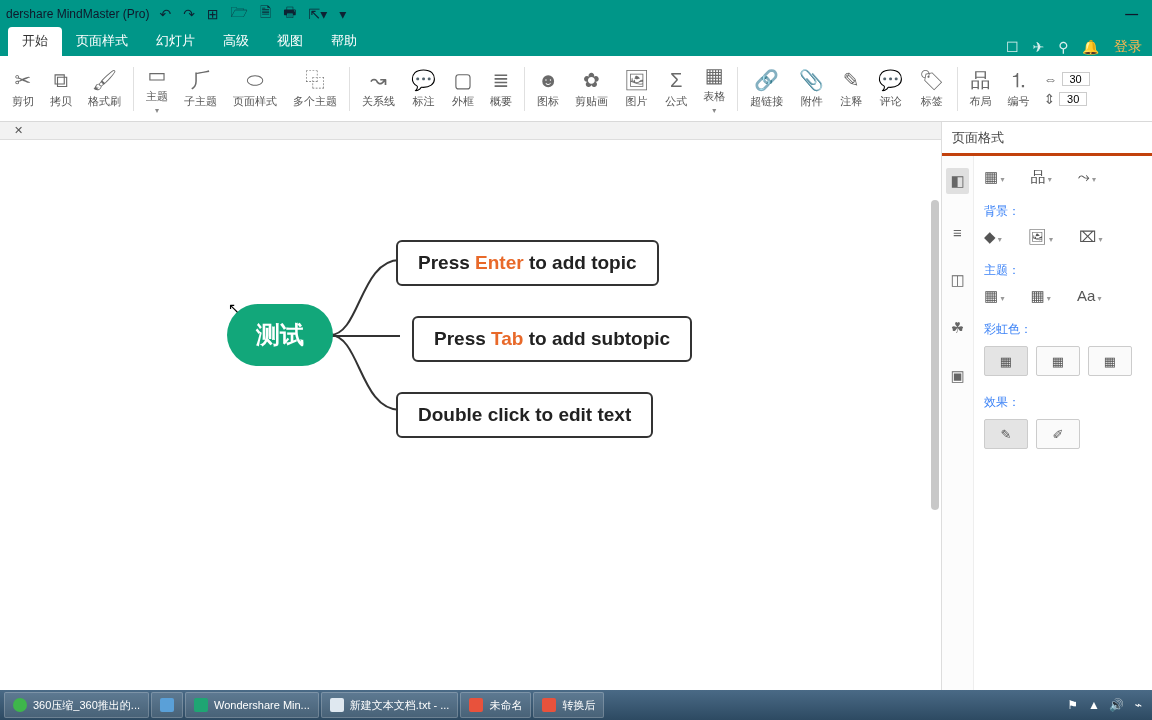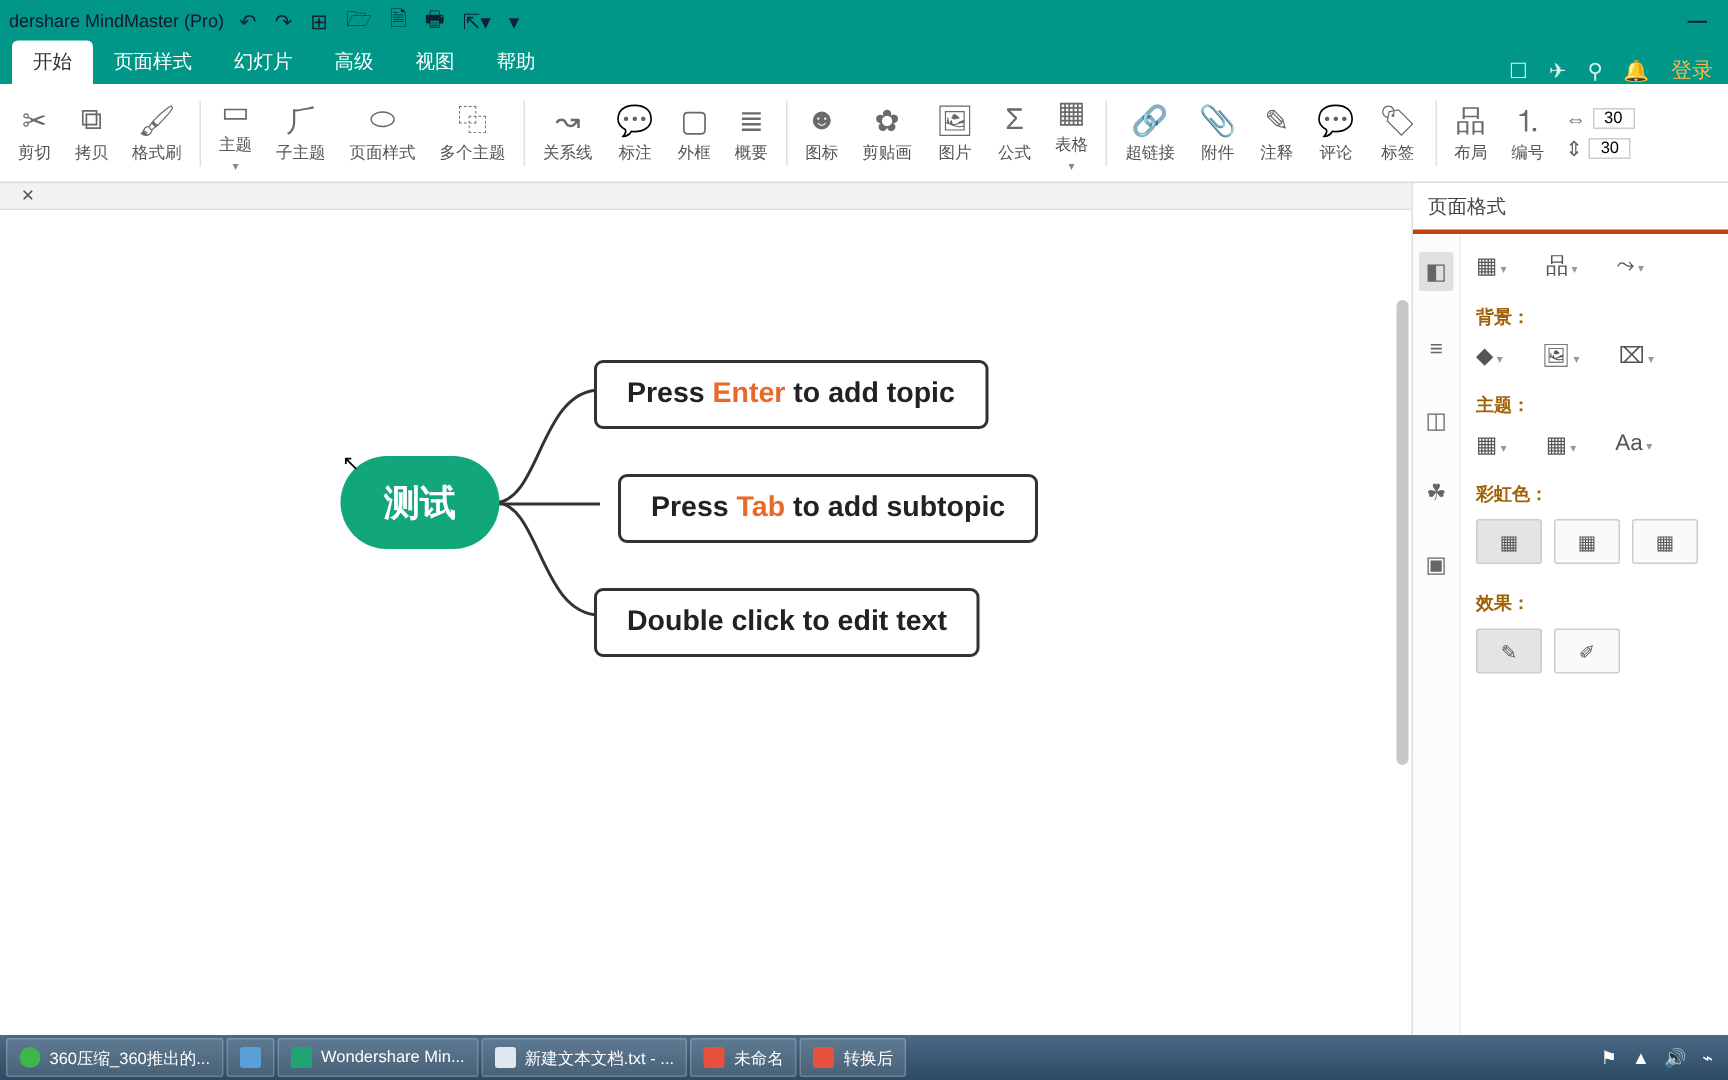--- a/index.html
+++ b/index.html
@@ -51,21 +51,21 @@
 
 .rpanel { position: absolute; top: 122px; right: 0; bottom: 30px; width: 211px; background: #fff; border-left: 1px solid #ddd; display: flex; }
 .rpanel .title { position: absolute; top: 0; left: 0; right: 0; height: 34px; border-bottom: 3px solid #c2410c; padding-left: 10px; font-size: 13px; color: #444; display: flex; align-items: center; }
 .rpanel .side-icons { position: absolute; top: 34px; left: 0; bottom: 0; width: 32px; border-right: 1px solid #eee; display: flex; flex-direction: column; align-items: center; padding-top: 12px; gap: 30px; background: #fcfcfc; }
 .rpanel .side-icons span { font-size: 15px; color: #666; cursor: pointer; }
 .rpanel .side-icons span.active { background: #e0e0e0; padding: 4px; border-radius: 2px; }
 .rpanel .body { position: absolute; top: 34px; left: 32px; right: 0; bottom: 0; padding: 12px 10px; font-size: 12px; color: #444; overflow: hidden; }
 .rpanel .icon-row { display: flex; gap: 26px; margin-bottom: 16px; }
 .rpanel .icon-row .pi { font-size: 15px; color: #555; cursor: pointer; }
 .rpanel .icon-row .pi::after { content: " ▾"; font-size: 8px; color: #999; }
-.rpanel h6 { font-size: 12px; font-weight: bold; margin-bottom: 8px; color: #a16207; }
+.rpanel h6 { font-size: 12px; font-weight: normal; margin-bottom: 8px; color: #3b82f6; }
 .rpanel .btn-row { display: flex; gap: 8px; margin-bottom: 18px; }
 .rpanel .sqbtn { width: 44px; height: 30px; border: 1px solid #ccc; background: #fafafa; display: flex; align-items: center; justify-content: center; cursor: pointer; border-radius: 2px; font-size: 13px; color: #555; }
 .rpanel .sqbtn.active { background: #e4e4e4; }
 
 
 .taskbar { position: absolute; bottom: 0; left: 0; right: 0; height: 30px; background: linear-gradient(#4a6a86, #2d4a62); display: flex; align-items: center; padding: 0 4px; gap: 2px; font-size: 11px; color: #fff; }
 .taskbar .tbtn { height: 26px; padding: 0 8px; display: flex; align-items: center; gap: 6px; background: rgba(255,255,255,.12); border: 1px solid rgba(255,255,255,.2); border-radius: 2px; cursor: pointer; max-width: 160px; overflow: hidden; white-space: nowrap; }
 .taskbar .tbtn .ticon { width: 14px; height: 14px; border-radius: 2px; display: inline-block; }
 .taskbar .tray { margin-left: auto; display: flex; align-items: center; gap: 10px; padding-right: 6px; }
 .taskbar .tray span { cursor: pointer; font-size: 12px; }

